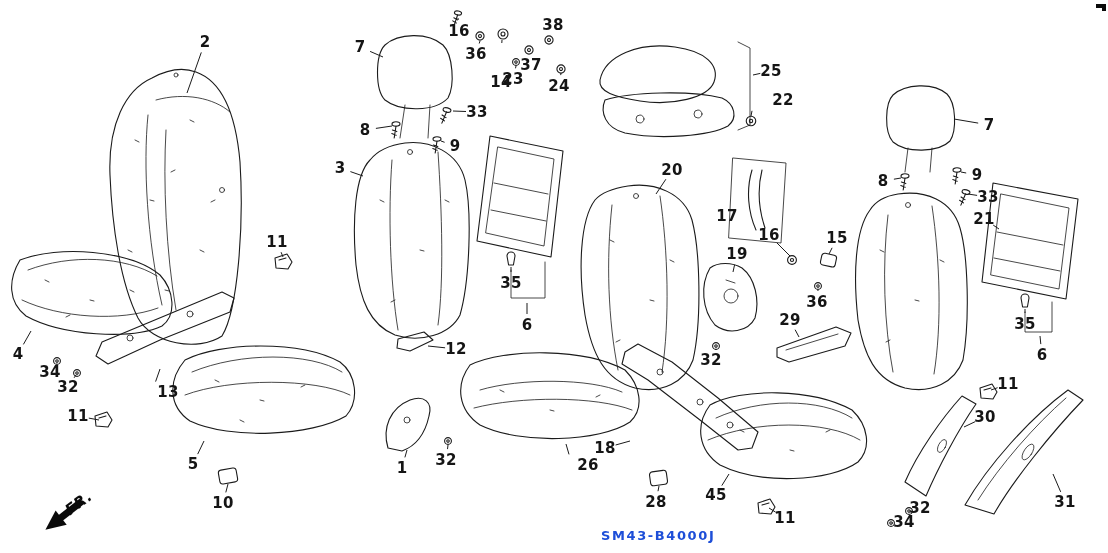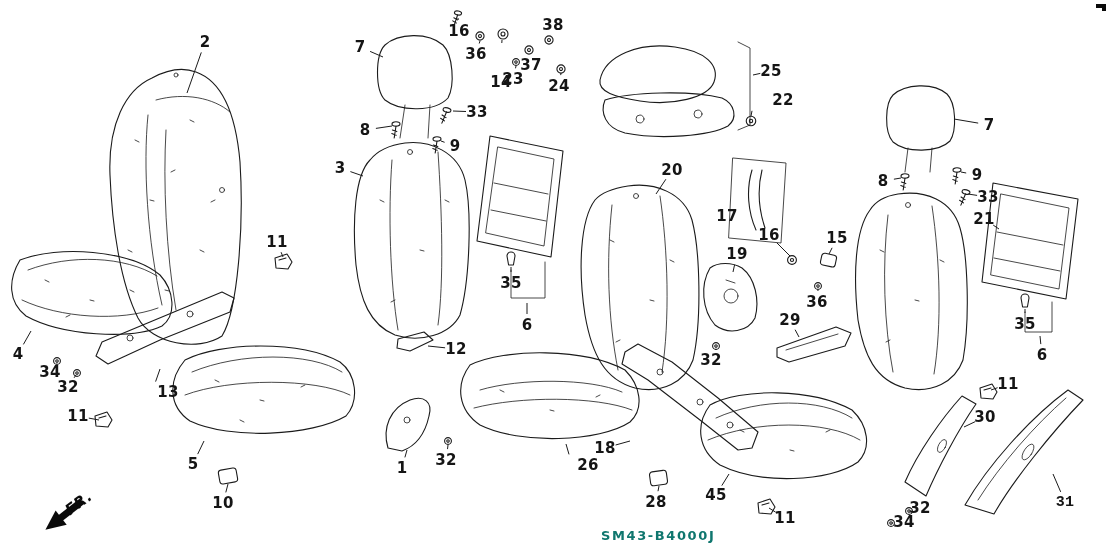--- a/index.html
+++ b/index.html
@@ -14,21 +14,21 @@
     vector-effect:non-scaling-stroke;
   }
   #callout-layer { position:absolute; left:0; top:0; width:100%; height:100%; pointer-events:none; }
   .callout {
     position:absolute; transform:translate(-50%,-50%);
     font-size:15px; font-weight:600; color:#151515; letter-spacing:.3px;
     font-family:"DejaVu Sans","Liberation Sans",sans-serif; white-space:nowrap;
   }
   .diagram-code {
     position:absolute; left:601px; top:528px;
-    font-size:13px; font-weight:600; letter-spacing:1.6px; color:#0f766e;
+    font-size:13px; font-weight:600; letter-spacing:1.6px; color:#1d4ed8;
   }
   #leader-layer line { stroke:#1b1b1b; stroke-width:1; }
   .fr-text {
     position:absolute; left:64px; top:494px;
     font-size:15px; font-weight:700; font-style:italic; color:#0a0a0a;
     transform:rotate(-37deg); letter-spacing:.5px;
   }
 </style>
 </head>
 <body>
@@ -326,19 +326,19 @@
       <span class="callout" style="left: 402px; top: 468px;">1</span>
       <span class="callout" style="left: 446px; top: 460px;">32</span>
       <span class="callout" style="left: 223px; top: 503px;">10</span>
       <span class="callout" style="left: 572px; top: 465px; margin-left: 16px;">26</span>
       <span class="callout" style="left: 605px; top: 448px;">18</span>
       <span class="callout" style="left: 656px; top: 502px;">28</span>
       <span class="callout" style="left: 716px; top: 495px;">45</span>
       <span class="callout" style="left: 785px; top: 518px;">11</span>
       <span class="callout" style="left: 920px; top: 508px;">32</span>
       <span class="callout" style="left: 904px; top: 522px;">34</span>
-      <span class="callout" style="left: 1065px; top: 502px; font-family: Liberation Mono, monospace;">31</span>
+      <span class="callout" style="left: 1065px; top: 502px;">31</span>
     </div>
 
   <span class="fr-text">FR.</span>
 
   <div class="diagram-code">SM43-B4000J</div>
 </div>
 
 </body></html>

